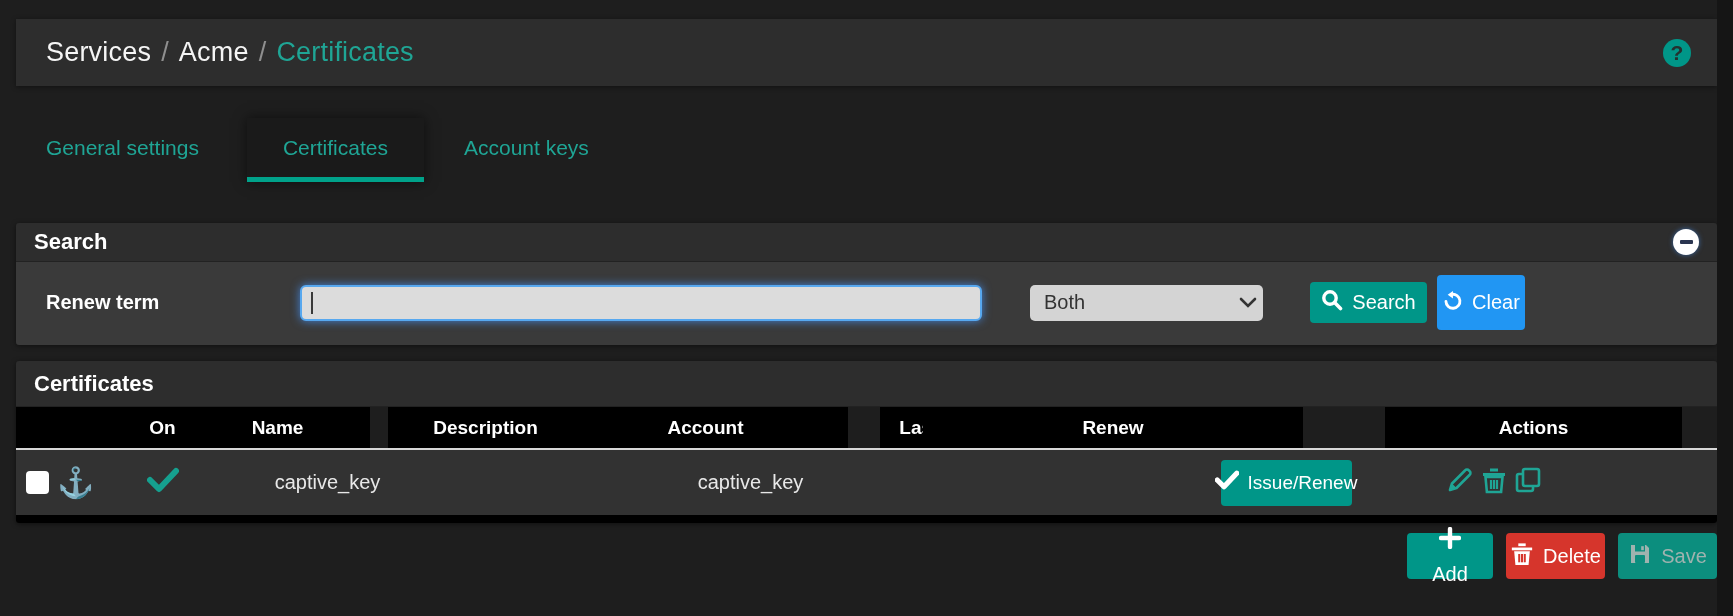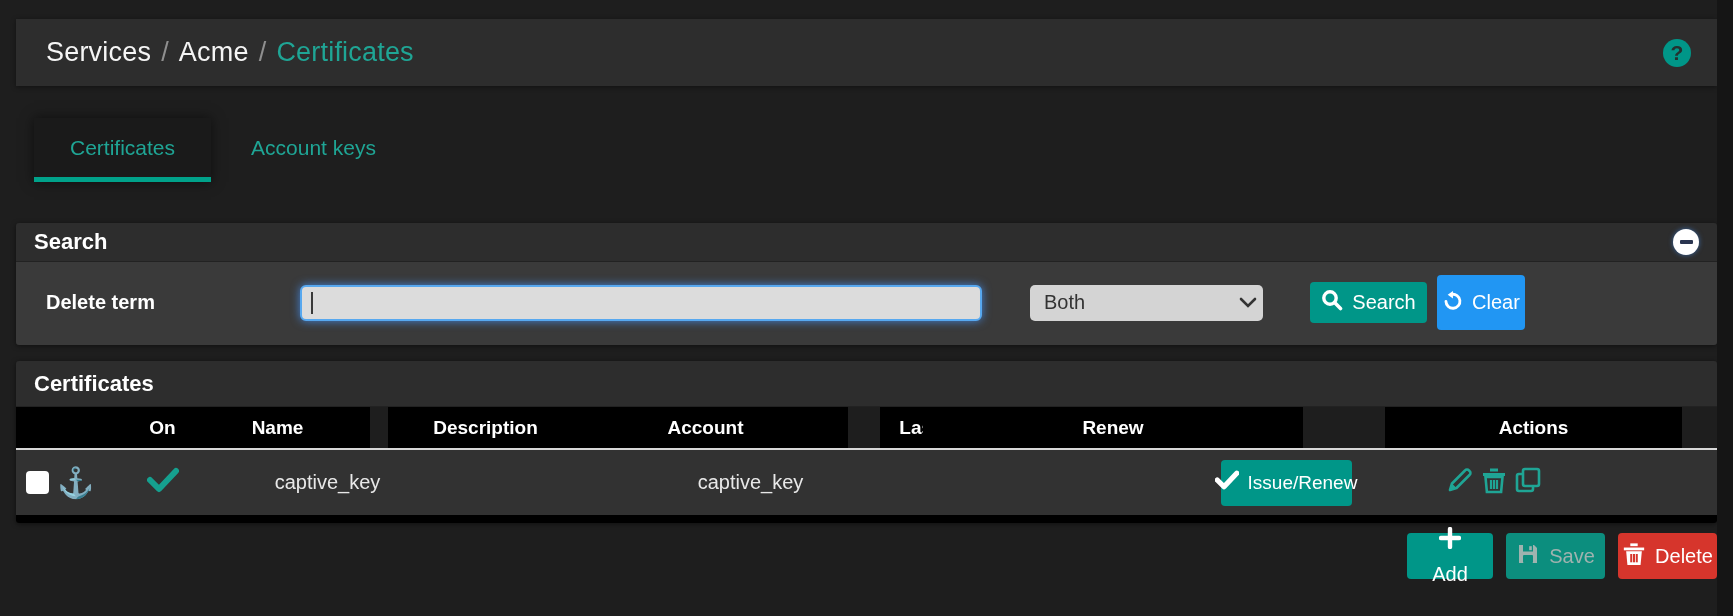--- a/index.html
+++ b/index.html
@@ -135,38 +135,41 @@
   <div class="breadcrumb-bar">
     <div class="breadcrumb">
       <span>Services</span><span class="sep">/</span><span>Acme</span><span class="sep">/</span><span class="active">Certificates</span>
     </div>
     <div class="help-icon">
       <span>?</span>
     </div>
   </div>
 
   <div class="tabs">
+    <div class="tab">
+      <span>General settings</span>
+    </div>
     <div class="tab active">
       <span>Certificates</span>
     </div>
     <div class="tab">
       <span>Account keys</span>
     </div>
   </div>
 
   <div class="panel search-panel">
     <div class="panel-heading">
       <span class="panel-title">Search</span>
       <div class="collapse-icon">
         <div class="bar"></div>
       </div>
     </div>
     <div class="panel-body">
       <div class="form-row">
-        <div class="form-label">Delete term</div>
+        <div class="form-label">Renew term</div>
         <div class="input-wrap">
           <input class="search-input" type="text" value="" style="">
           <div class="caret"></div>
         </div>
         <div class="select-box">
           <span>Both</span>
           <span class="chev">
             <svg width="18" height="12" viewBox="0 0 18 12">
                 <path d="M2 2 L9 9 L16 2" fill="none" stroke="#333" stroke-width="2.6" stroke-linecap="round"></path>
               </svg>
@@ -285,39 +288,39 @@
   <div class="footer-actions">
     <button class="btn btn-add">
       <span>
         <svg width="22" height="22" viewBox="0 0 22 22">
             <line x1="11" y1="2" x2="11" y2="20" stroke="#fff" stroke-width="4.4" stroke-linecap="round"></line>
             <line x1="2" y1="11" x2="20" y2="11" stroke="#fff" stroke-width="4.4" stroke-linecap="round"></line>
           </svg>
       </span>
       <span>Add</span>
     </button>
-    <button class="btn btn-save">
-      <span>
-        <svg width="24" height="24" viewBox="0 0 24 24">
-            <path d="M3 3 h15 l3 3 v15 h-18 Z" fill="#9fb3af"></path>
-            <rect x="7" y="3" width="10" height="6.5" fill="#0c8e7e"></rect>
-            <rect x="13.2" y="4.2" width="2.6" height="4" fill="#9fb3af"></rect>
-            <rect x="7" y="13" width="10" height="8" rx="1" fill="#0c8e7e"></rect>
-          </svg>
-      </span>
-      <span>Save</span>
-    </button>
     <button class="btn btn-delete">
       <span>
         <svg width="24" height="26" viewBox="0 0 26 28">
             <rect x="2" y="7" width="22" height="3" fill="#fff"></rect>
             <rect x="9" y="2.5" width="8" height="3" fill="#fff"></rect>
             <path d="M4.5 11 h17 l-1.4 15 h-14.2 Z" fill="#fff"></path>
             <line x1="10" y1="14" x2="10" y2="23" stroke="#d6352c" stroke-width="2.2"></line>
             <line x1="13" y1="14" x2="13" y2="23" stroke="#d6352c" stroke-width="2.2"></line>
             <line x1="16" y1="14" x2="16" y2="23" stroke="#d6352c" stroke-width="2.2"></line>
           </svg>
       </span>
       <span>Delete</span>
     </button>
+    <button class="btn btn-save">
+      <span>
+        <svg width="24" height="24" viewBox="0 0 24 24">
+            <path d="M3 3 h15 l3 3 v15 h-18 Z" fill="#9fb3af"></path>
+            <rect x="7" y="3" width="10" height="6.5" fill="#0c8e7e"></rect>
+            <rect x="13.2" y="4.2" width="2.6" height="4" fill="#9fb3af"></rect>
+            <rect x="7" y="13" width="10" height="8" rx="1" fill="#0c8e7e"></rect>
+          </svg>
+      </span>
+      <span>Save</span>
+    </button>
   </div>
 
 </div>
 
 </body></html>

